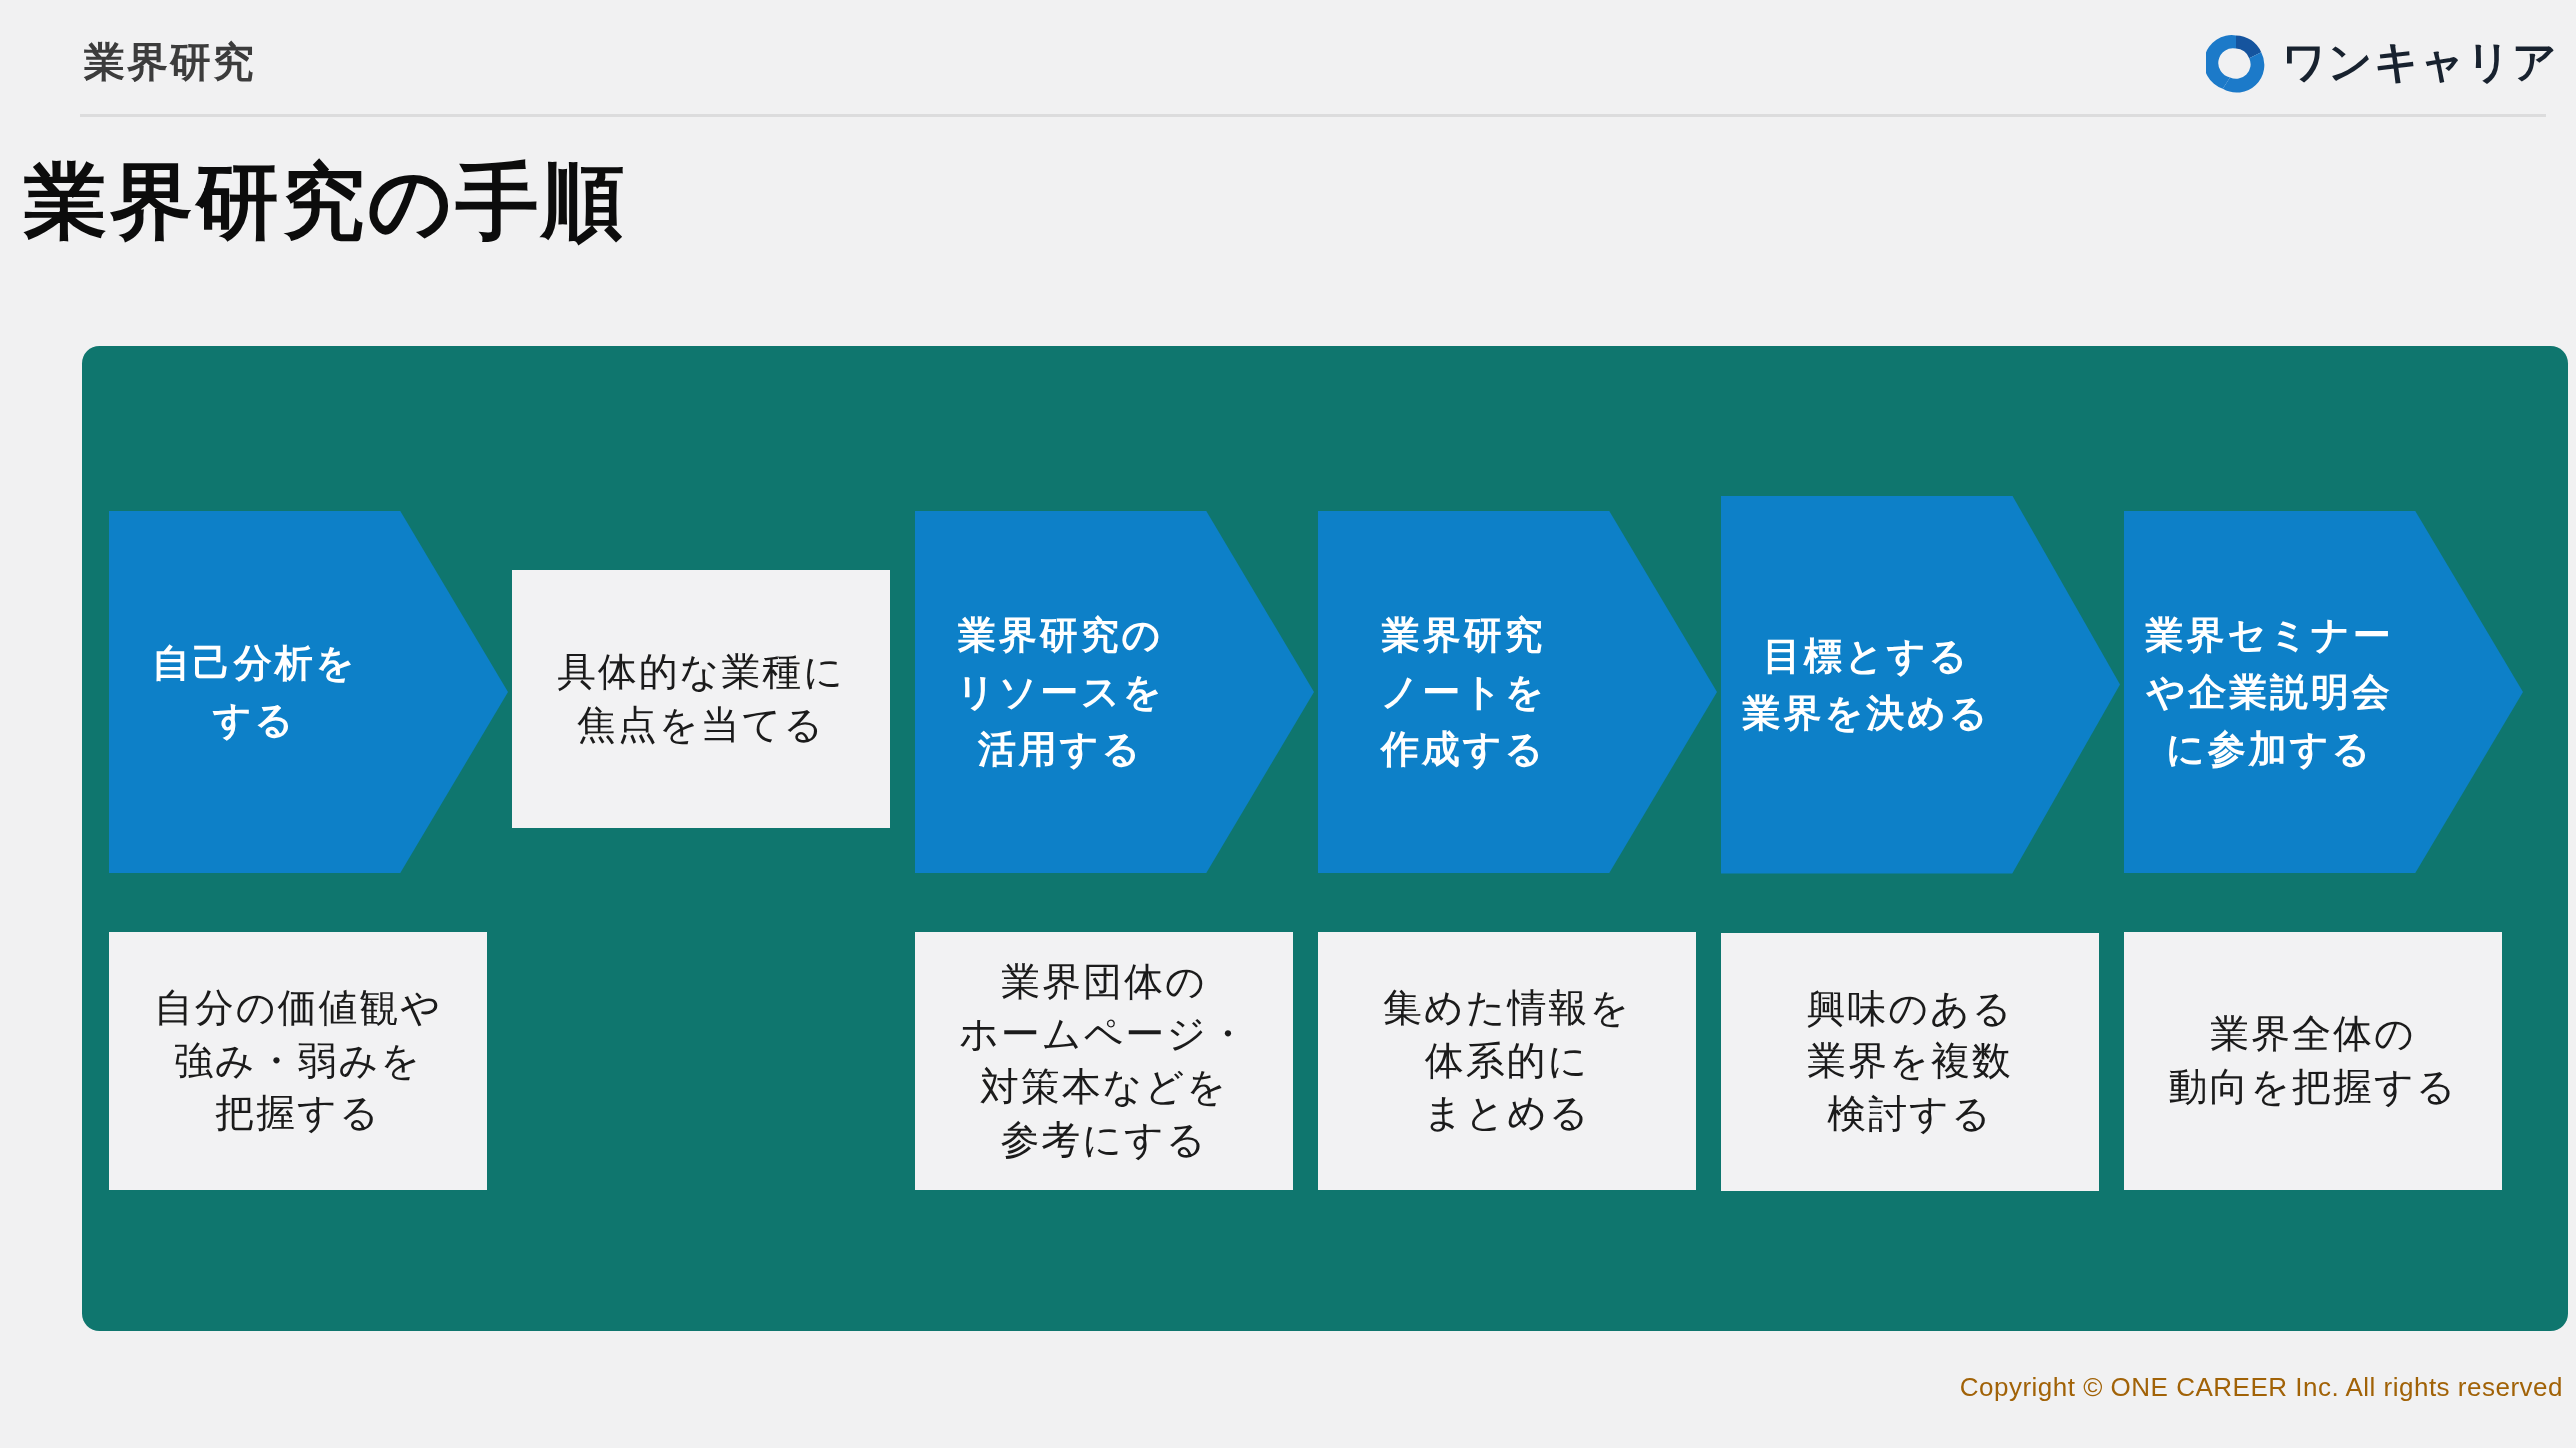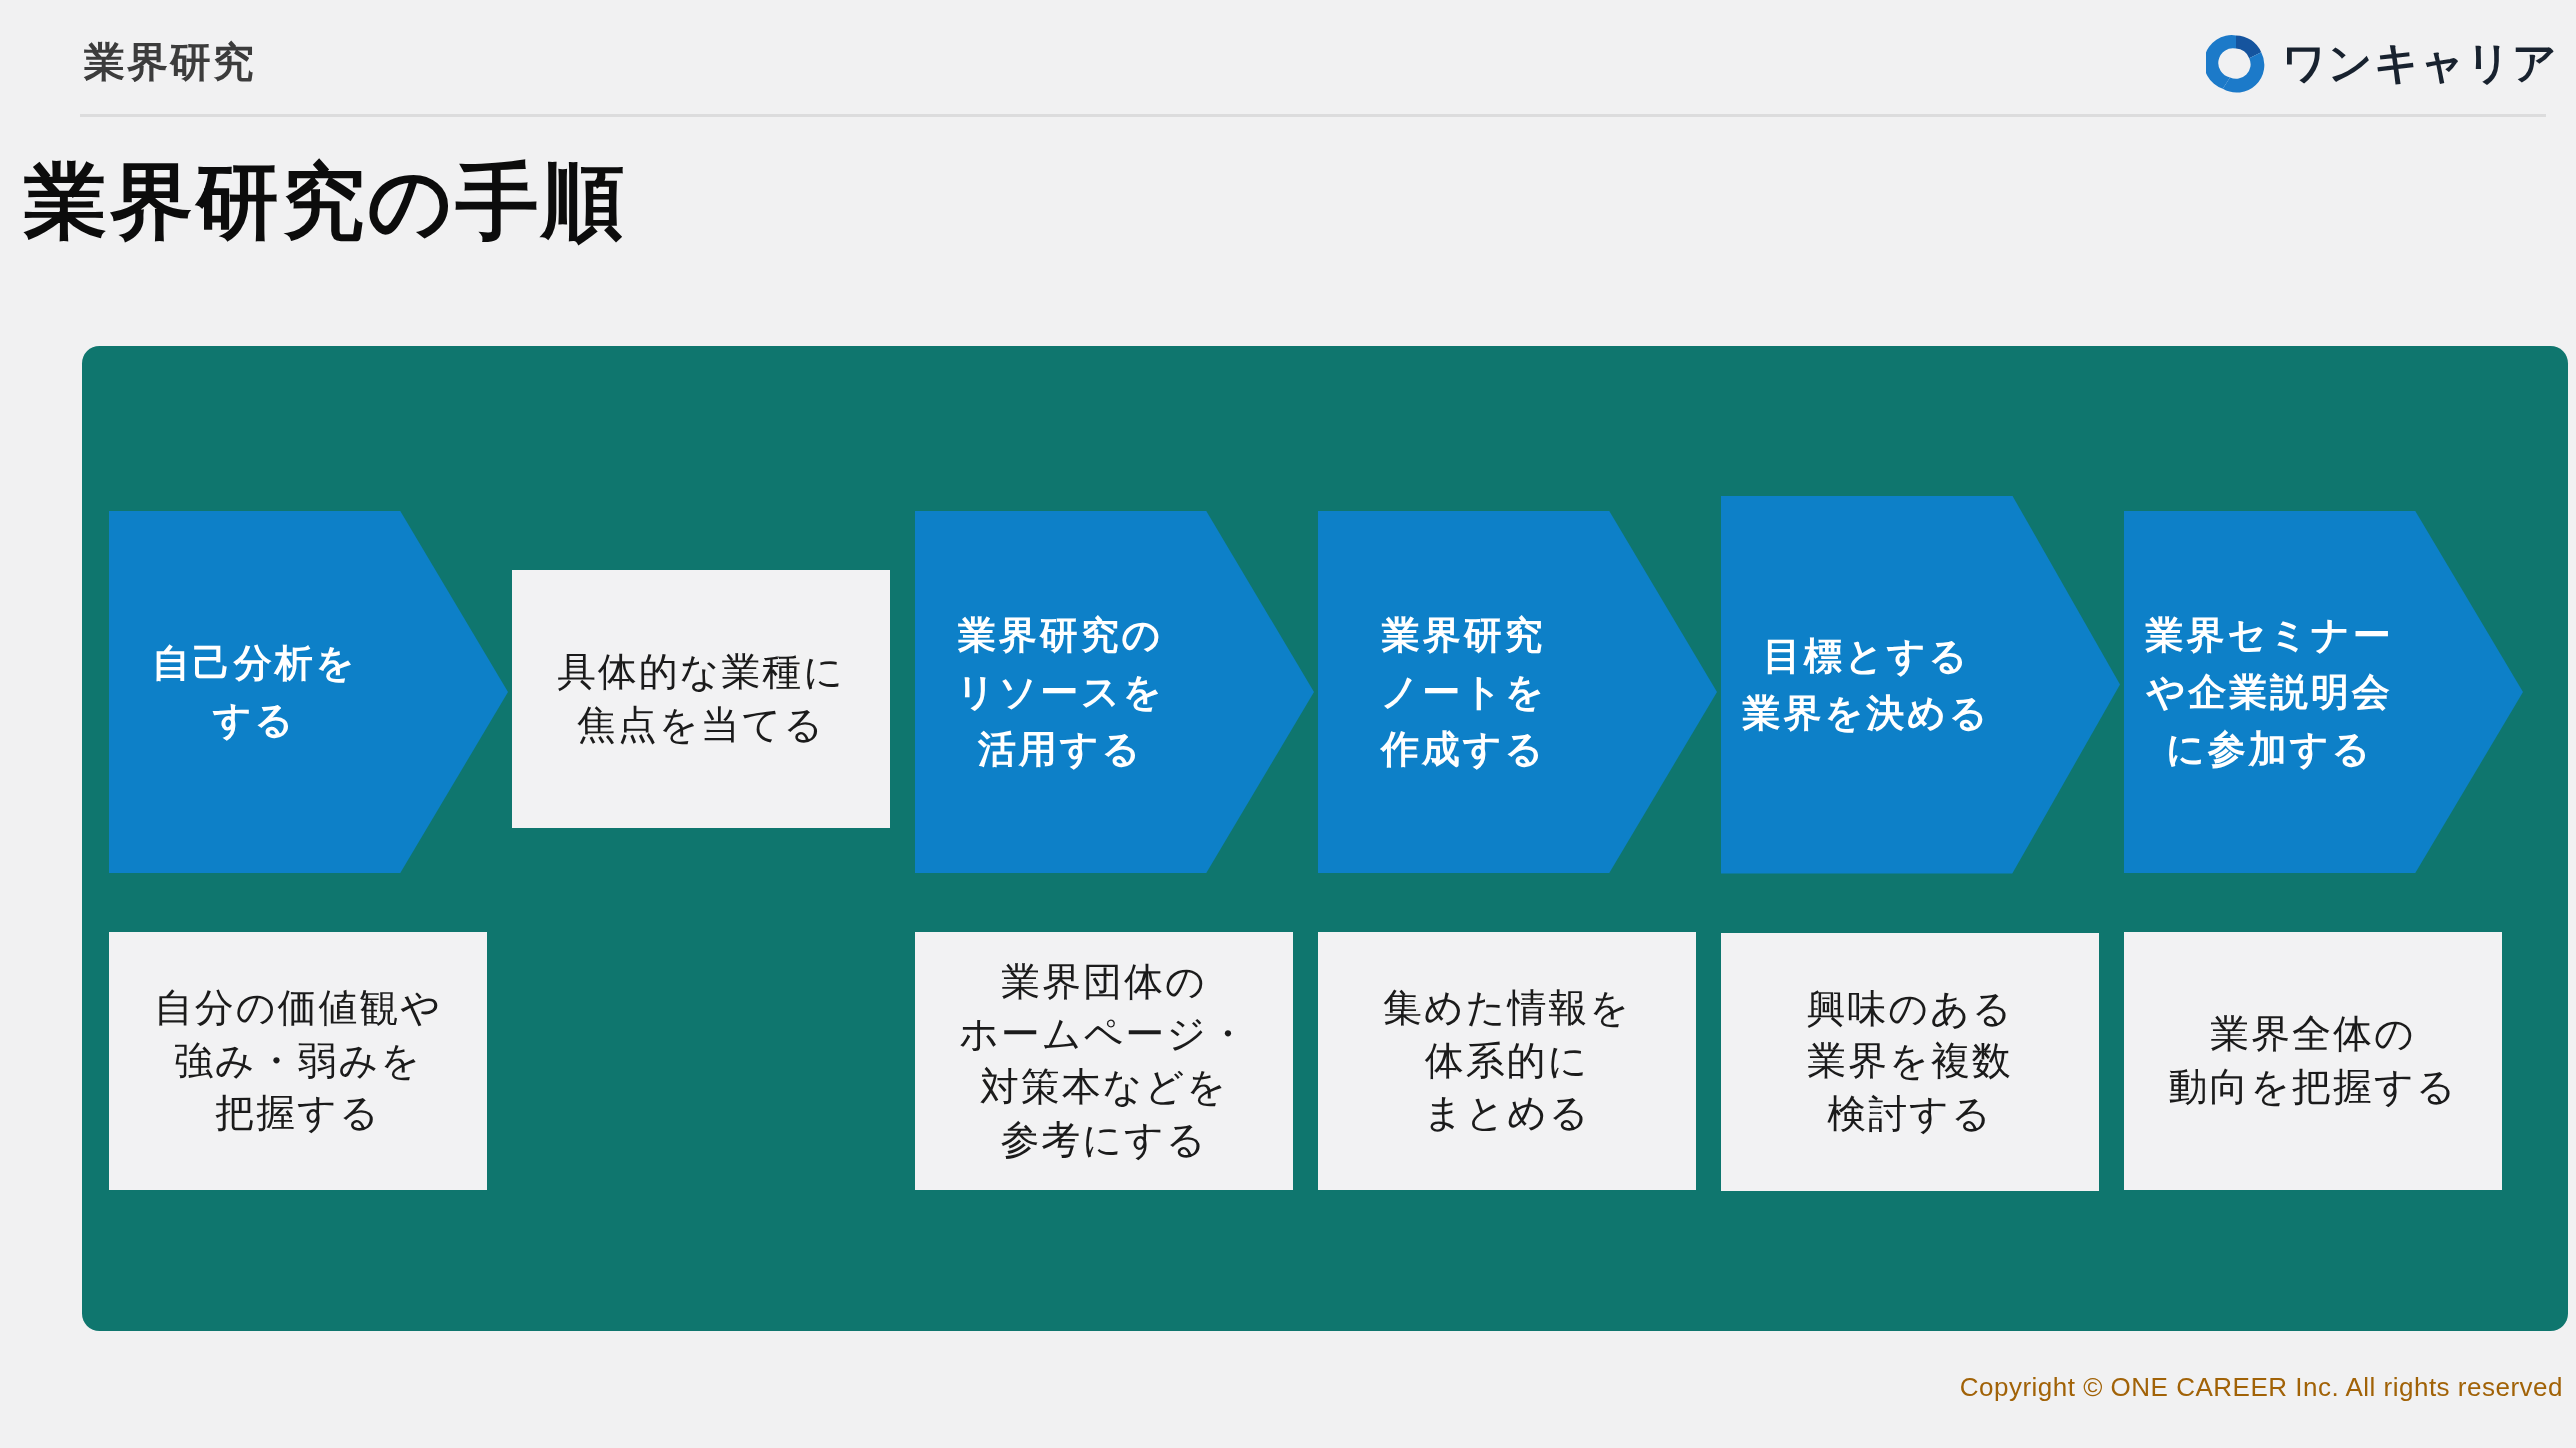--- a/index.html
+++ b/index.html
@@ -12,21 +12,21 @@
   .page { position: relative; width: 2576px; height: 1314px; margin-left: 24px; }
 
   
   .header-row {
     position: absolute; left: 60px; right: 42px; top: 27px; height: 71px;
     display: flex; justify-content: space-between; align-items: center;
   }
   .page-title {
     font-size: 41px; font-weight: 700; color: #3c3c3c; letter-spacing: 1.9px;
   }
-  .brand { display: flex; align-items: flex-end; gap: 15.5px; }
+  .brand { display: flex; align-items: center; gap: 15.5px; }
   .brand svg { width: 60px; height: 60px; display: block; }
   .brand-wordmark {
     font-size: 44px; font-weight: 800; color: #18222f; letter-spacing: 1px;
   }
   .divider {
     position: absolute; left: 56px; right: 54px; top: 114px; height: 2.9px;
     background: #dcdcdd;
   }
 
   

